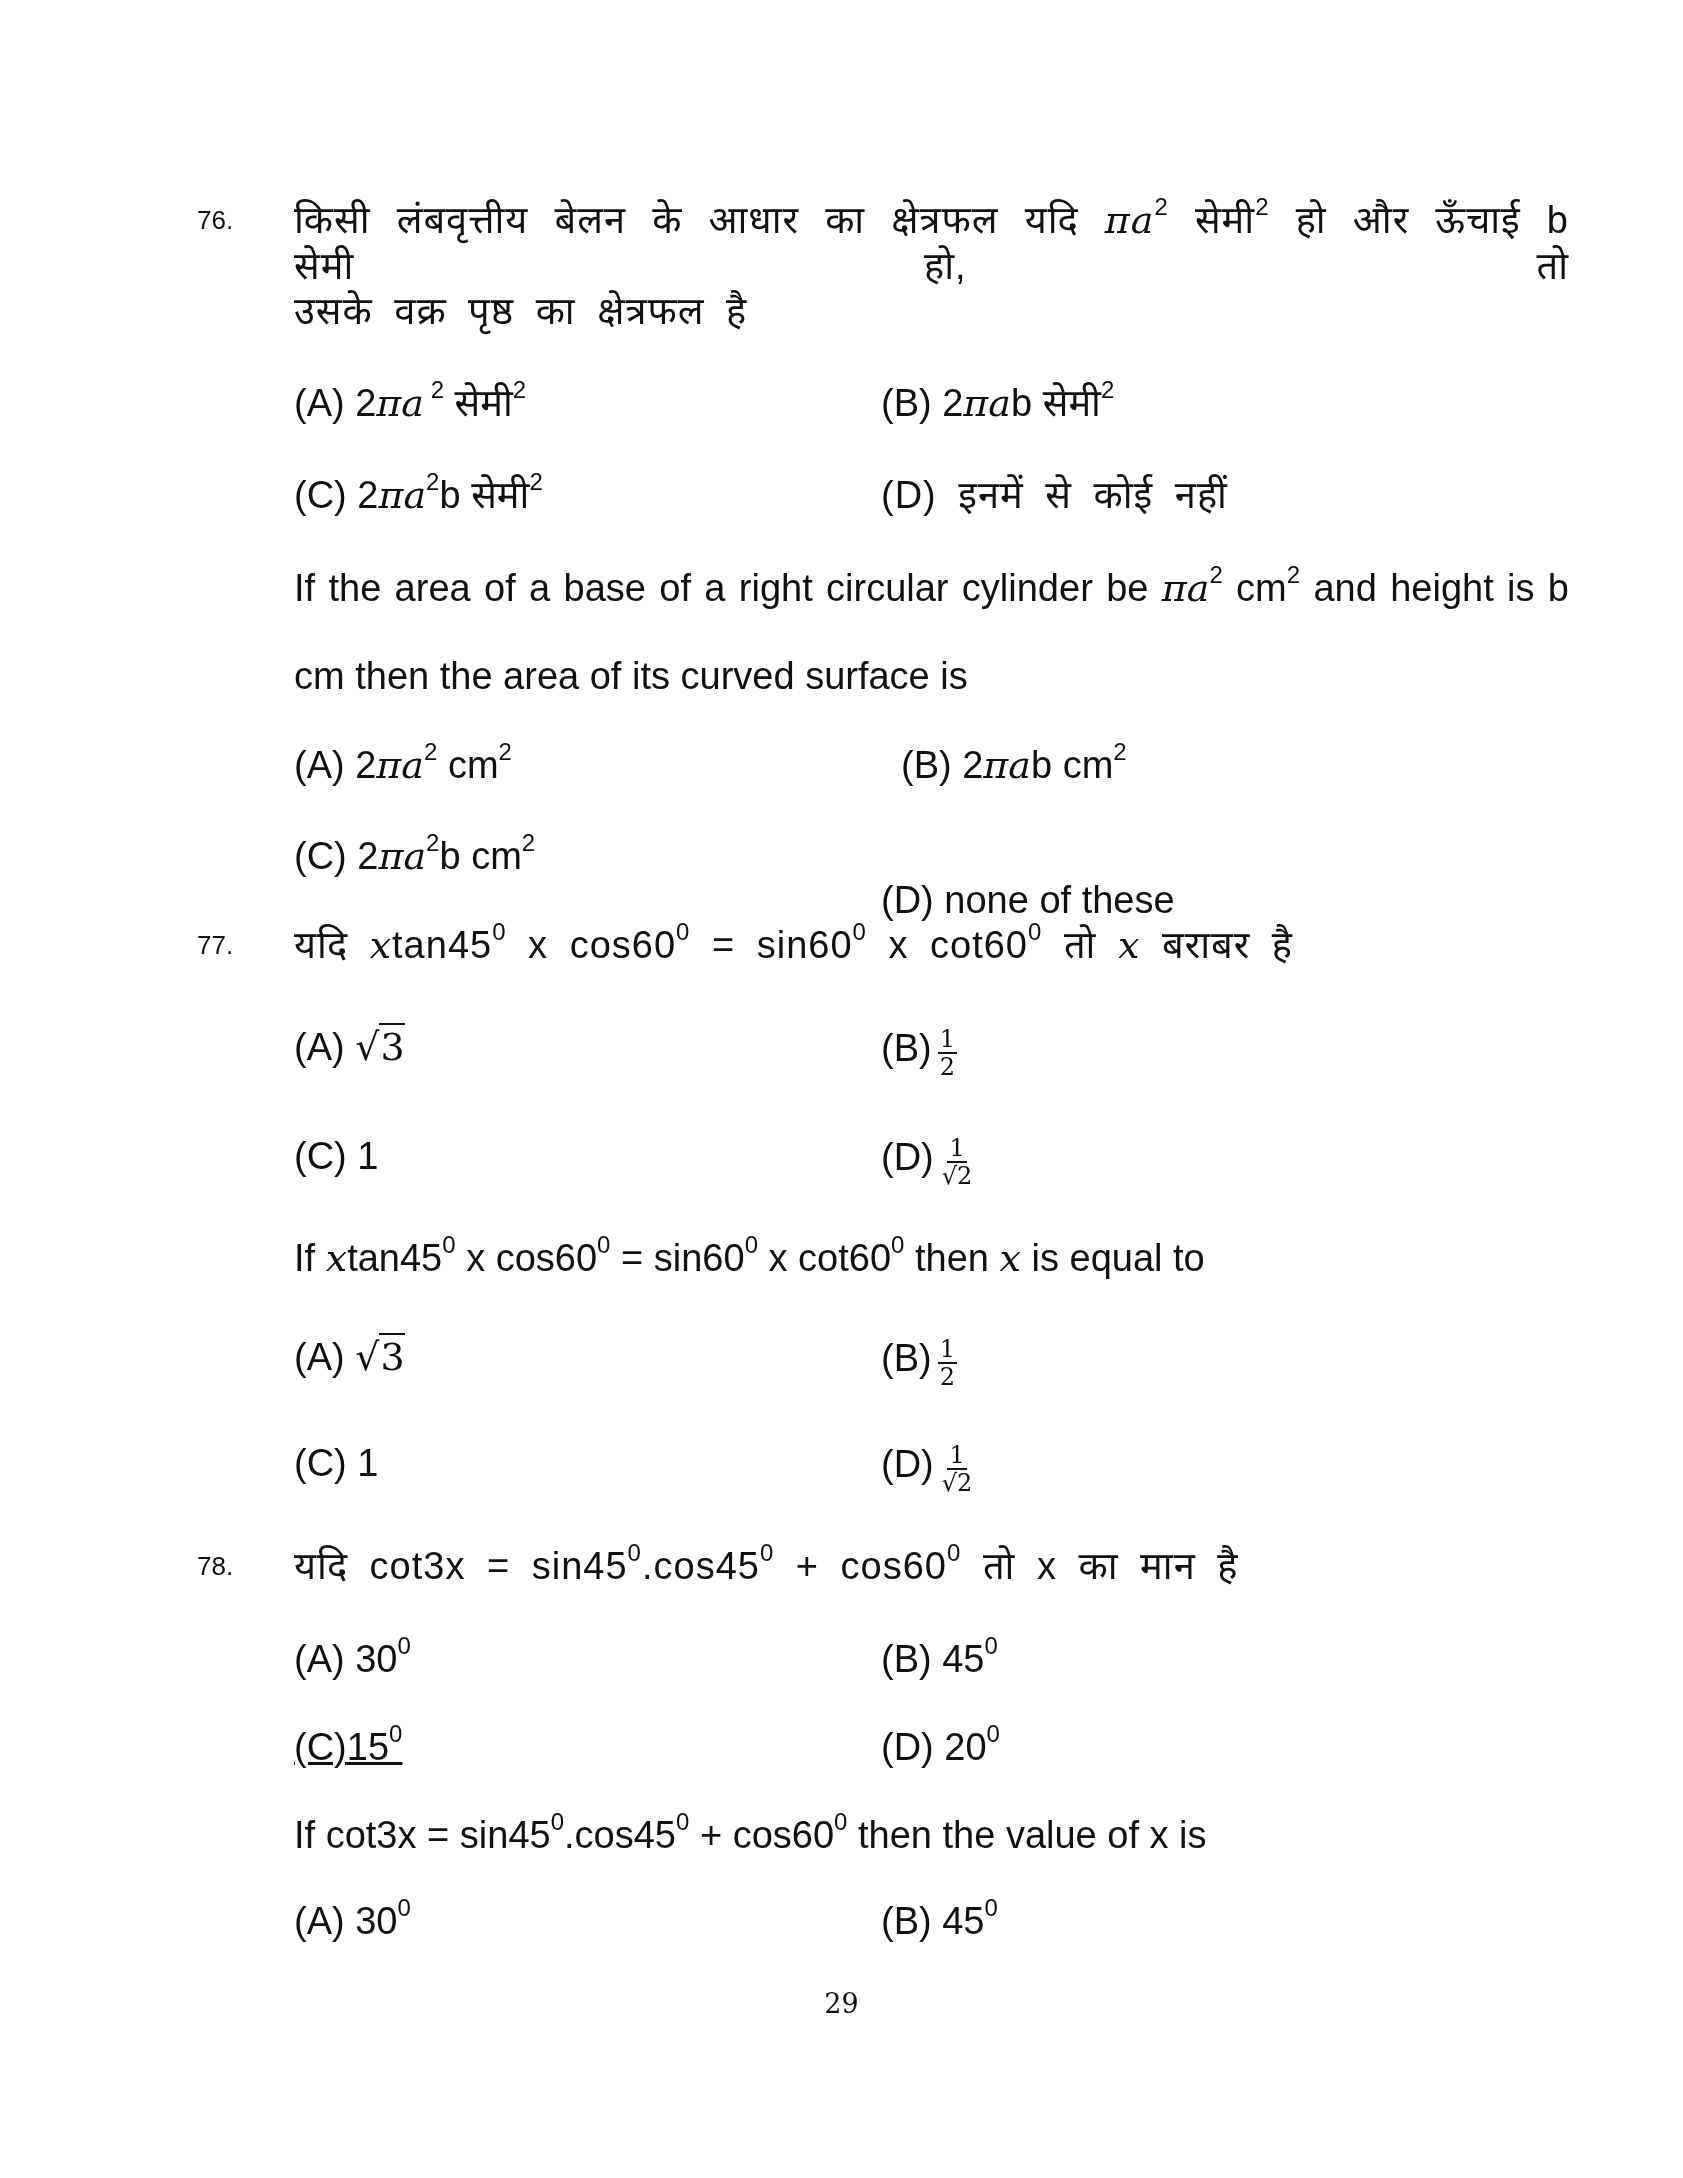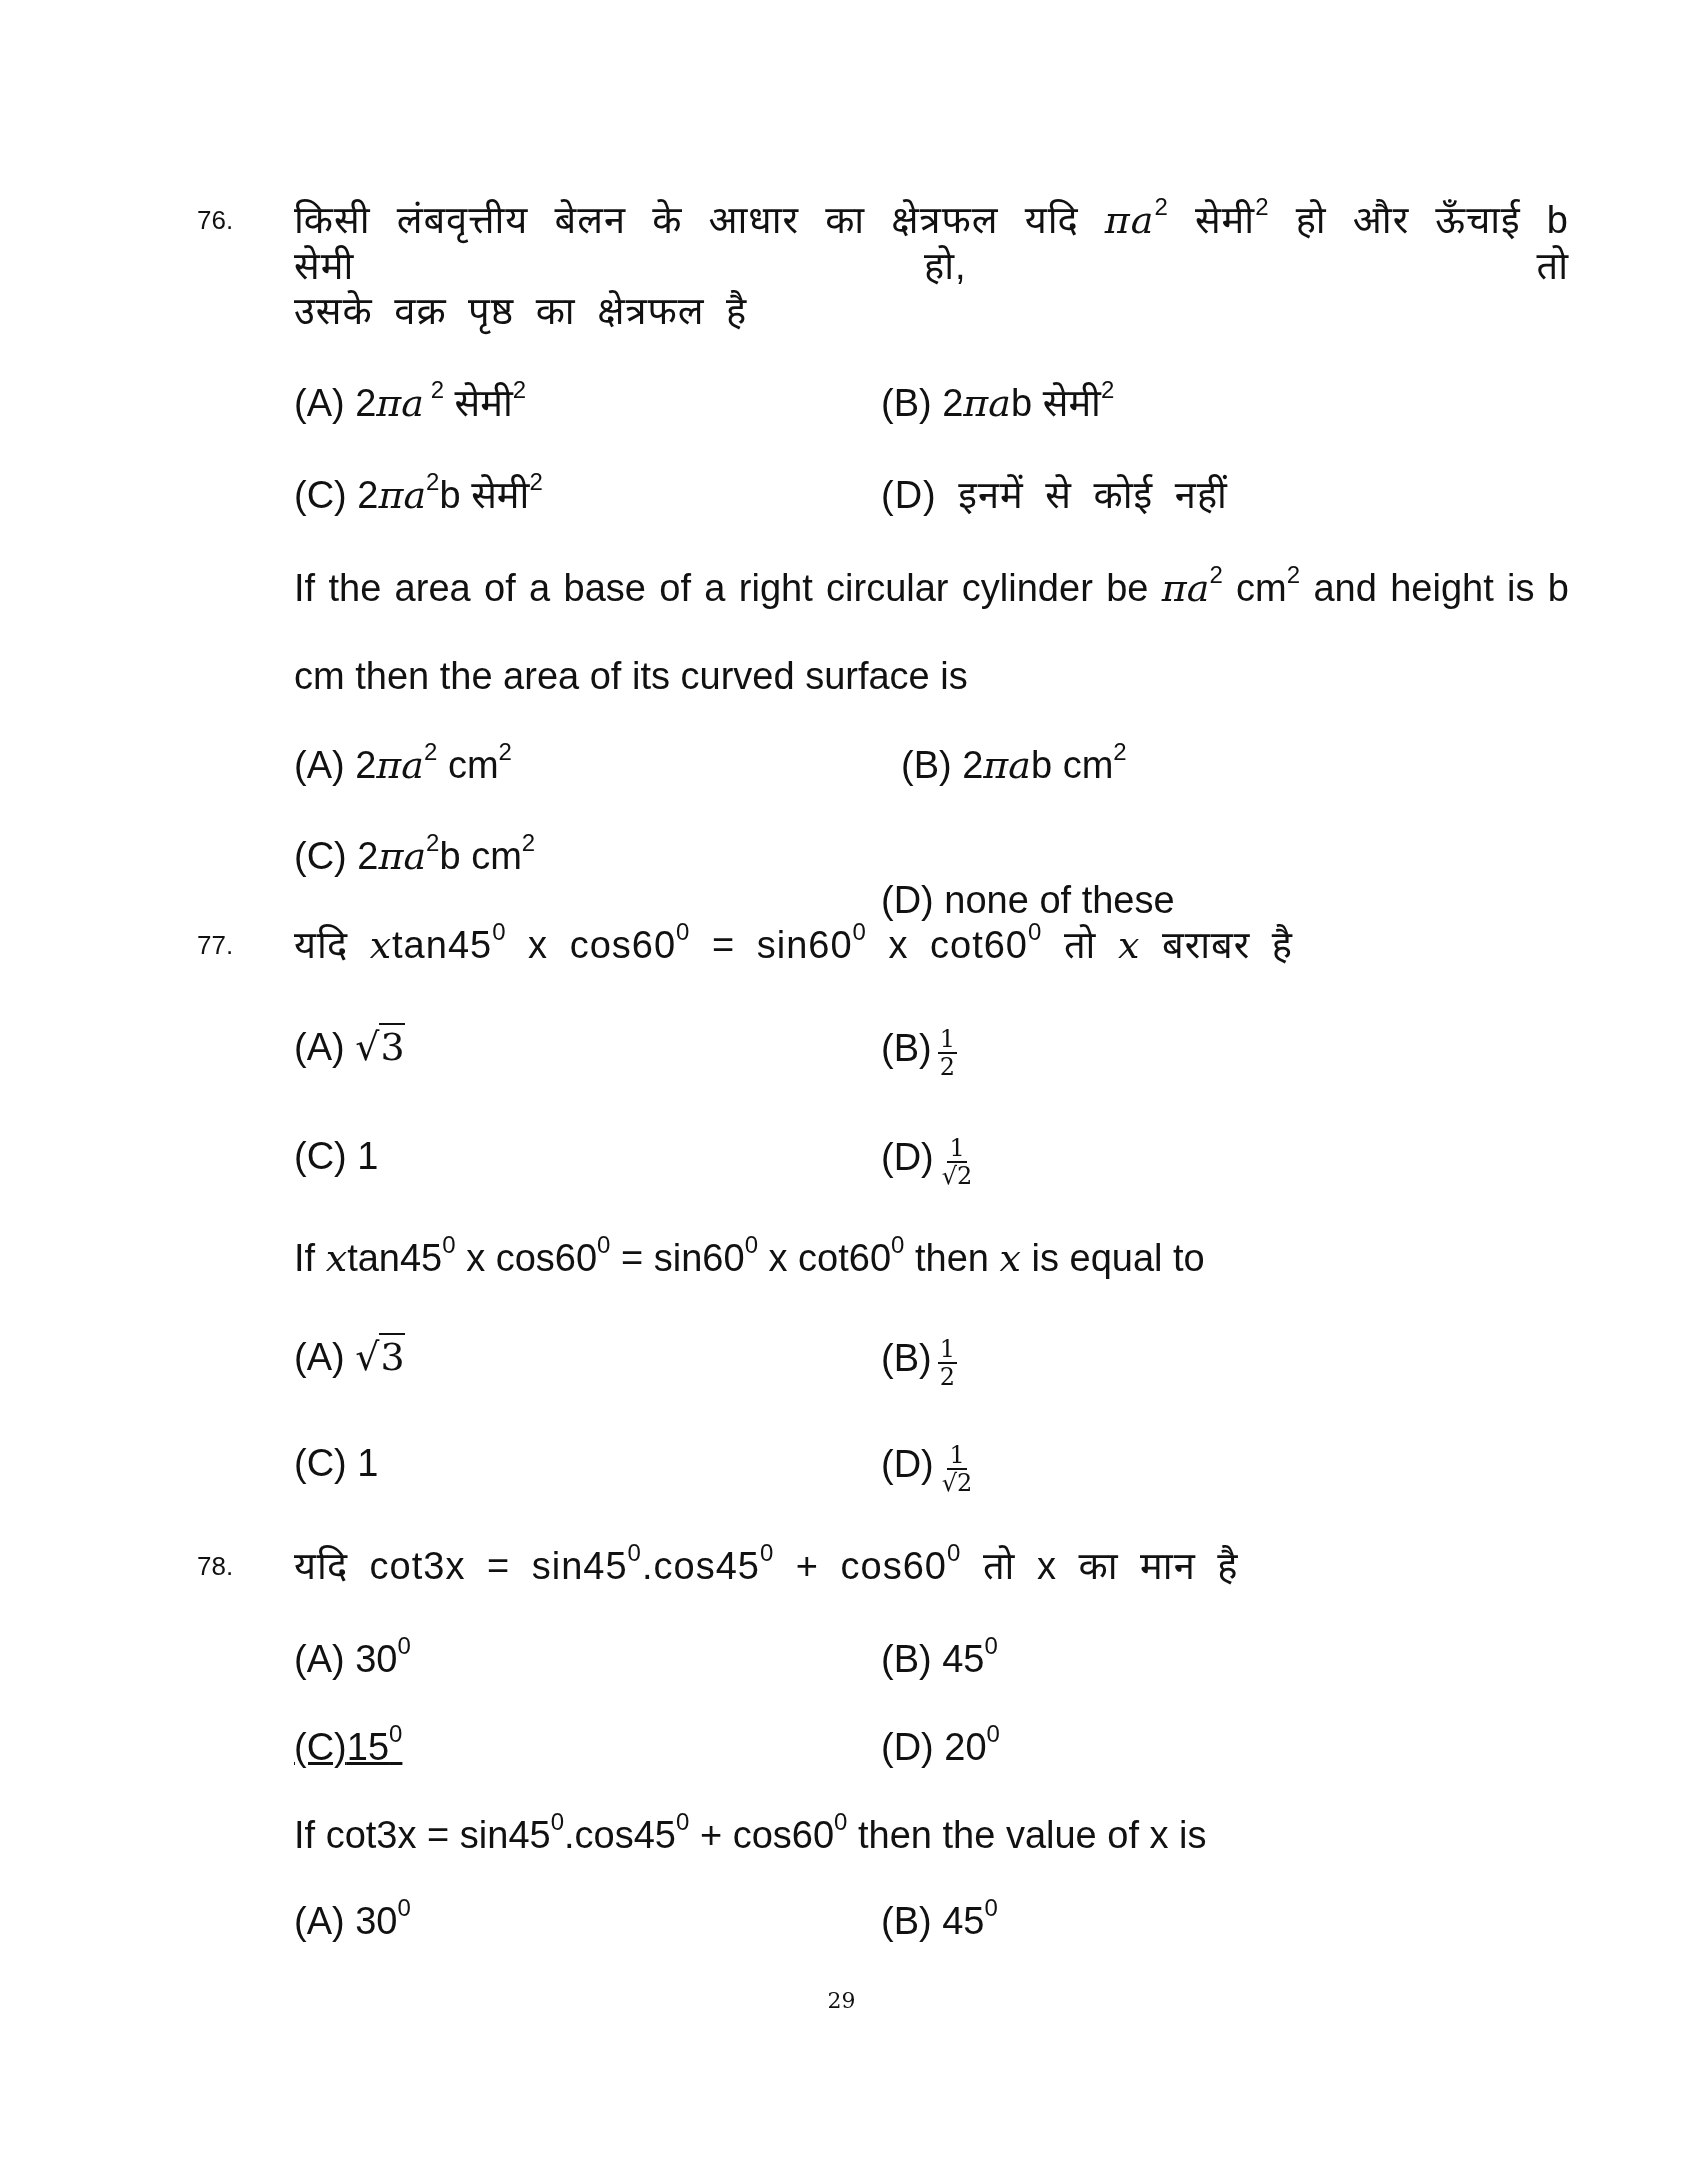--- a/index.html
+++ b/index.html
@@ -12,21 +12,21 @@
   sup { font-size: 24px; line-height: 0; position: relative; top: -4px; }
   .it { font-family: "DejaVu Serif", "Liberation Serif", serif; font-style: italic; }
   .frac { display: inline-flex; flex-direction: column; align-items: center;
           vertical-align: middle; font-family: "DejaVu Serif", serif; font-size: 24px;
           line-height: 26px; margin-left: 6px; position: relative; top: 2px; }
   .frac .num { border-bottom: 2px solid #111; padding: 0 2px; }
   .frac .den { padding: 0 2px; }
   .sqrt { font-family: "DejaVu Serif", serif; }
   .sqrt .rad { border-top: 2px solid #111; padding-left: 1px; }
   .page-number { position: absolute; left: 0; width: 1683px; top: 1988px; text-align: center;
-                 font-family: "DejaVu Serif", serif; font-size: 22px; }
+                 font-family: "DejaVu Serif", serif; font-size: 27px; }
 </style>
 </head>
 <body>
 
 <div>
   <div class="qnum" style="left:197px; top:197px;">76.</div>
   <div class="line hi justify" style="left:294px; top:197px;">किसी लंबवृत्तीय बेलन के आधार का क्षेत्रफल यदि <span class="it">πa</span><sup>2</sup> सेमी<sup>2</sup> हो और ऊँचाई b सेमी हो, तो</div>
   <div class="line hi" style="left:294px; top:288px;">उसके वक्र पृष्ठ का क्षेत्रफल है</div>
   <div class="line" style="left:294px; top:380px;"><span>(A)</span> 2<span class="it">πa</span><sup> 2</sup> सेमी<sup>2</sup></div>
   <div class="line" style="left:881px; top:380px;"><span>(B)</span> 2<span class="it">πa</span>b सेमी<sup>2</sup></div>

